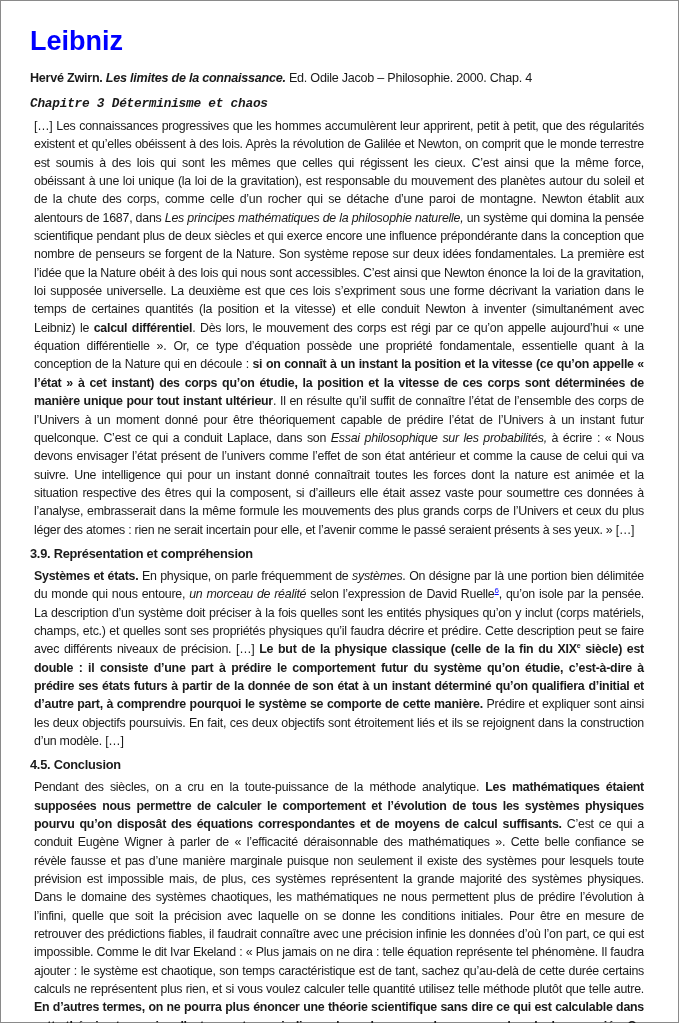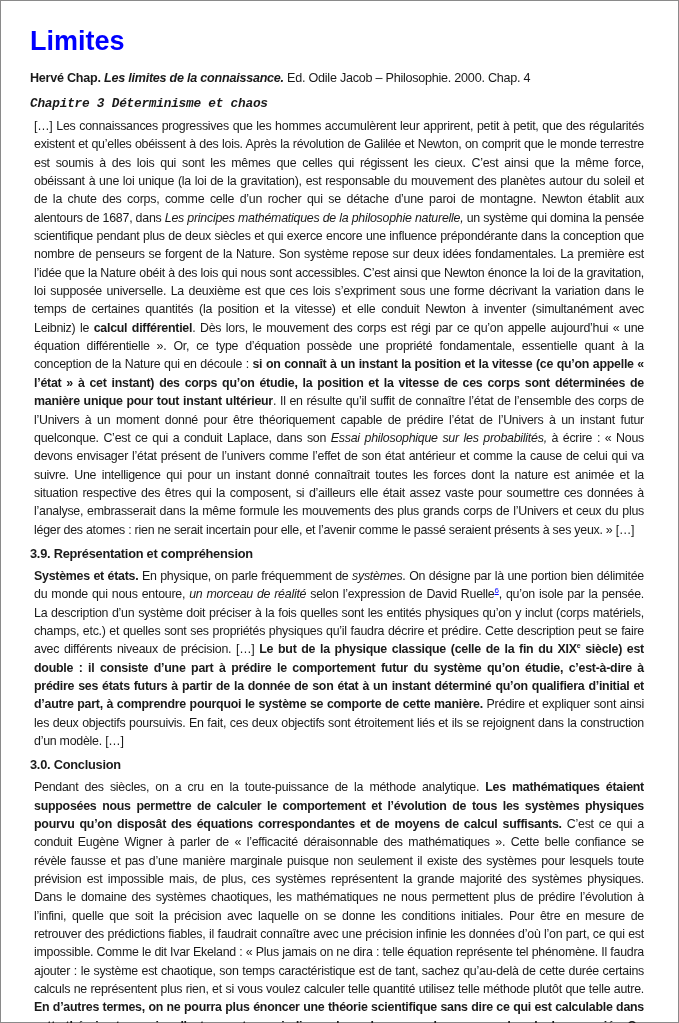--- a/index.html
+++ b/index.html
@@ -33,30 +33,30 @@
   sup.fn { font-size: 8px; line-height: 0; vertical-align: super; }
   sup.fn a { color: #0000ff; text-decoration: underline; }
   sup.small { font-size: 7px; line-height: 0; vertical-align: super; }
 </style>
 </head>
 <body>
 
 <div class="page">
   <div class="content">
 
-    <h1 style="color: rgb(0, 0, 255);">Limites</h1>
+    <h1 style="color: rgb(0, 0, 255);">Leibniz</h1>
 
-    <div class="ref"><b>Hervé Chap.</b> <b><i>Les limites de la connaissance.</i></b> <span>Ed. Odile Jacob – Philosophie. 2000. Chap. 4</span></div>
+    <div class="ref"><b>Hervé Zwirn.</b> <b><i>Les limites de la connaissance.</i></b> <span>Ed. Odile Jacob – Philosophie. 2000. Chap. 4</span></div>
 
     <div class="chapter">Chapitre 3 Déterminisme et chaos</div>
 
     <p class="body"><span>[…] Les connaissances progressives que les hommes accumulèrent leur apprirent, petit à petit, que des régularités existent et qu’elles obéissent à des lois. Après la révolution de Galilée et Newton, on comprit que le monde terrestre est soumis à des lois qui sont les mêmes que celles qui régissent les cieux. C’est ainsi que la même force, obéissant à une loi unique (la loi de la gravitation), est responsable du mouvement des planètes autour du soleil et de la chute des corps, comme celle d’un rocher qui se détache d’une paroi de montagne. Newton établit aux alentours de 1687, dans </span><i>Les principes mathématiques de la philosophie naturelle,</i><span> un système qui domina la pensée scientifique pendant plus de deux siècles et qui exerce encore une influence prépondérante dans la conception que nombre de penseurs se forgent de la Nature. Son système repose sur deux idées fondamentales. La première est l’idée que la Nature obéit à des lois qui nous sont accessibles. C’est ainsi que Newton énonce la loi de la gravitation, loi supposée universelle. La deuxième est que ces lois s’expriment sous une forme décrivant la variation dans le temps de certaines quantités (la position et la vitesse) et elle conduit Newton à inventer (simultanément avec Leibniz) le </span><b>calcul différentiel</b><span>. Dès lors, le mouvement des corps est régi par ce qu’on appelle aujourd’hui « une équation différentielle ». Or, ce type d’équation possède une propriété fondamentale, essentielle quant à la conception de la Nature qui en découle : </span><b>si on connaît à un instant la position et la vitesse (ce qu’on appelle « l’état » à cet instant) des corps qu’on étudie, la position et la vitesse de ces corps sont déterminées de manière unique pour tout instant ultérieur</b><span>. Il en résulte qu’il suffit de connaître l’état de l’ensemble des corps de l’Univers à un moment donné pour être théoriquement capable de prédire l’état de l’Univers à un instant futur quelconque. C’est ce qui a conduit Laplace, dans son </span><i>Essai philosophique sur les probabilités,</i><span> à écrire : « Nous devons envisager l’état présent de l’univers comme l’effet de son état antérieur et comme la cause de celui qui va suivre. Une intelligence qui pour un instant donné connaîtrait toutes les forces dont la nature est animée et la situation respective des êtres qui la composent, si d’ailleurs elle était assez vaste pour soumettre ces données à l’analyse, embrasserait dans la même formule les mouvements des plus grands corps de l’Univers et ceux du plus léger des atomes : rien ne serait incertain pour elle, et l’avenir comme le passé seraient présents à ses yeux. » […]</span></p>
 
     <div class="section">3.9. Représentation et compréhension</div>
 
     <p class="body"><b>Systèmes et états.</b><span> En physique, on parle fréquemment de </span><i>systèmes</i><span>. On désigne par là une portion bien délimitée du monde qui nous entoure, </span><i>un morceau de réalité</i><span> selon l’expression de David Ruelle</span><sup class="fn"><a>6</a></sup><span>, qu’on isole par la pensée. La description d’un système doit préciser à la fois quelles sont les entités physiques qu’on y inclut (corps matériels, champs, etc.) et quelles sont ses propriétés physiques qu’il faudra décrire et prédire. Cette description peut se faire avec différents niveaux de précision. […] </span><b><span>Le but de la physique classique (celle de la fin du XIX</span><sup class="small">e</sup><span> siècle) est double : il consiste d’une part à prédire le comportement futur du système qu’on étudie, c’est-à-dire à prédire ses états futurs à partir de la donnée de son état à un instant déterminé qu’on qualifiera d’initial et d’autre part, à comprendre pourquoi le système se comporte de cette manière.</span></b><span> Prédire et expliquer sont ainsi les deux objectifs poursuivis. En fait, ces deux objectifs sont étroitement liés et ils se rejoignent dans la construction d’un modèle. […]</span></p>
 
-    <div class="section">3.0. Conclusion</div>
+    <div class="section">4.5. Conclusion</div>
 
     <p class="body"><span>Pendant des siècles, on a cru en la toute-puissance de la méthode analytique. </span><b>Les mathématiques étaient supposées nous permettre de calculer le comportement et l’évolution de tous les systèmes physiques pourvu qu’on disposât des équations correspondantes et de moyens de calcul suffisants.</b><span> C’est ce qui a conduit Eugène Wigner à parler de « l’efficacité déraisonnable des mathématiques ». Cette belle confiance se révèle fausse et pas d’une manière marginale puisque non seulement il existe des systèmes pour lesquels toute prévision est impossible mais, de plus, ces systèmes représentent la grande majorité des systèmes physiques. Dans le domaine des systèmes chaotiques, les mathématiques ne nous permettent plus de prédire l’évolution à l’infini, quelle que soit la précision avec laquelle on se donne les conditions initiales. Pour être en mesure de retrouver des prédictions fiables, il faudrait connaître avec une précision infinie les données d’où l’on part, ce qui est impossible. Comme le dit Ivar Ekeland : « Plus jamais on ne dira : telle équation représente tel phénomène. Il faudra ajouter : le système est chaotique, son temps caractéristique est de tant, sachez qu’au-delà de cette durée certains calculs ne représentent plus rien, et si vous voulez calculer telle quantité utilisez telle méthode plutôt que telle autre. </span><b>En d’autres termes, on ne pourra plus énoncer une théorie scientifique sans dire ce qui est calculable dans cette théorie et ce qui ne l’est pas, et sans indiquer dans chaque cas les moyens de calcul appropriés. On savait déjà que les théories scientifiques ont des limites de validité […]. Il faudra s’habituer à ce qu’elles aient également des limites numériques.</b></p>
 
   </div>
 </div>
 
 </body></html>

